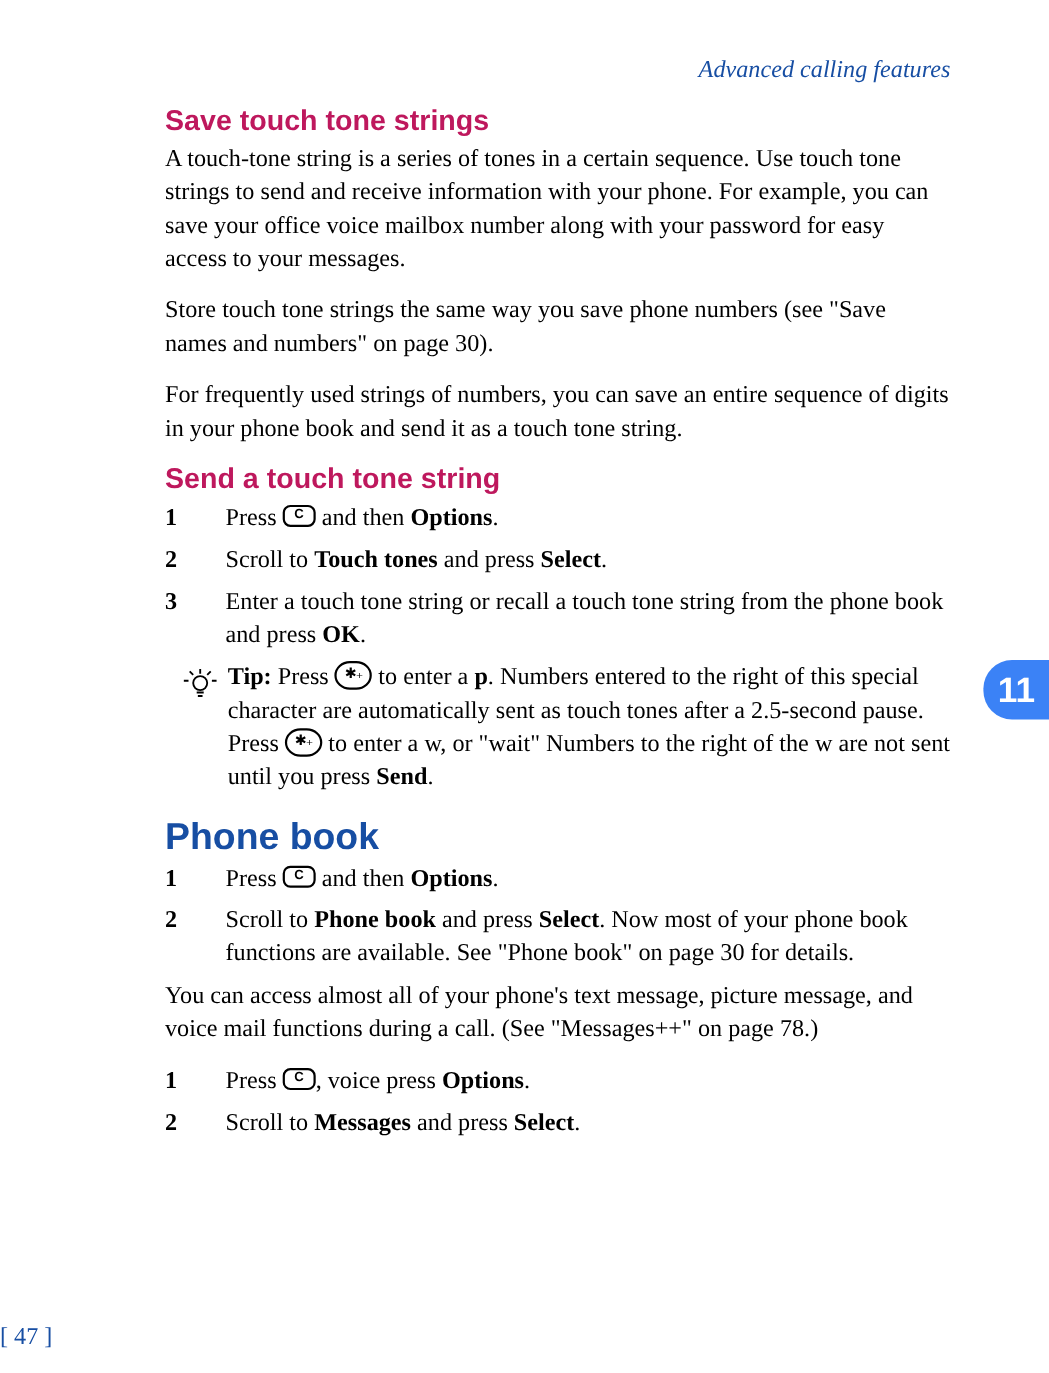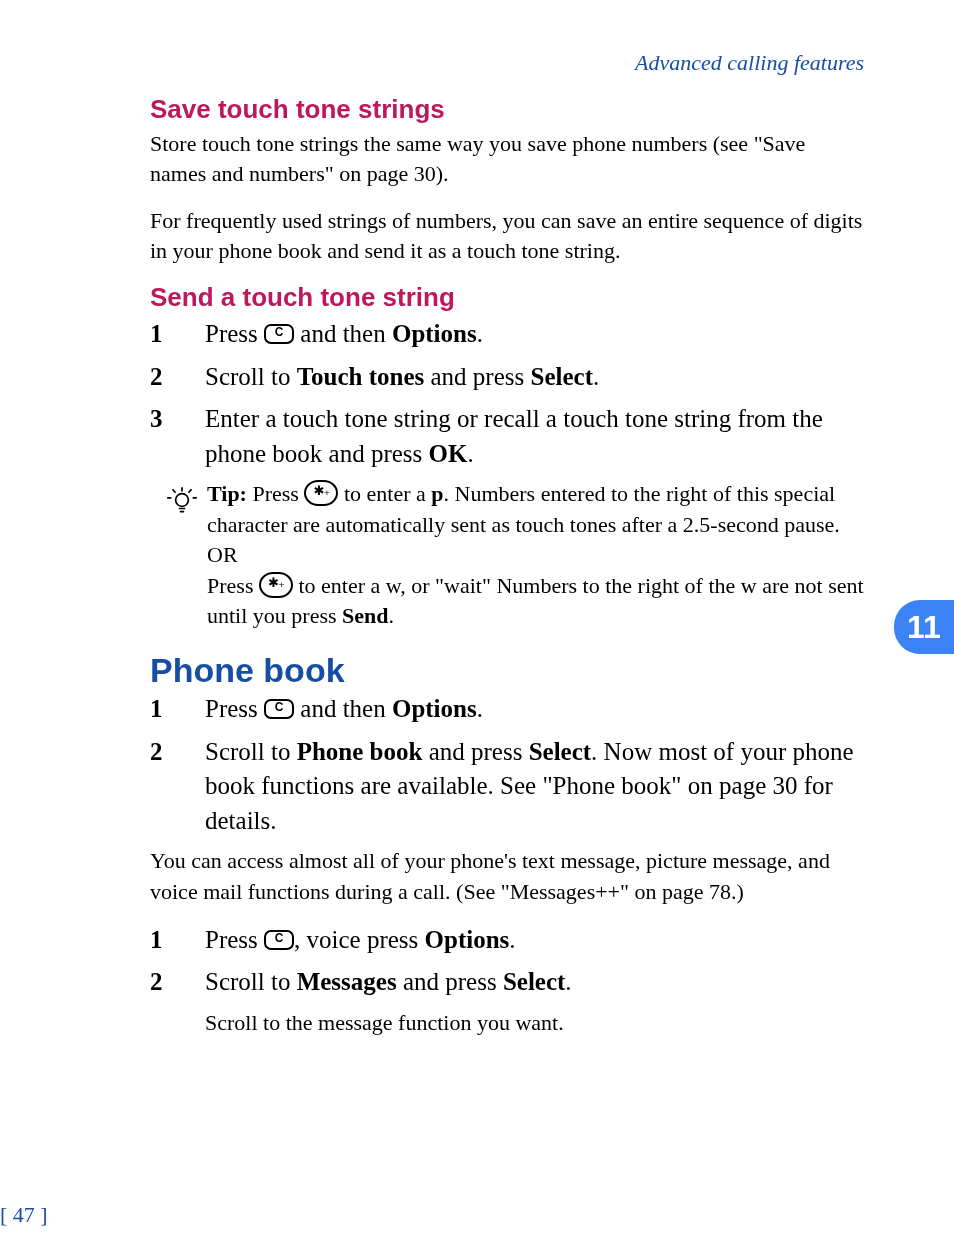--- a/index.html
+++ b/index.html
@@ -42,21 +42,21 @@
     line-height:1.38;
     margin:0 0 16px 0;
   }
   ol.steps{
     list-style:none;
     margin:0 0 8px 0;
     padding:0;
     counter-reset:step;
   }
   ol.steps>li{
-    font-size:25px;
+    font-size:22px;
     line-height:1.38;
     padding-left:55px;
     position:relative;
     margin-bottom:8px;
   }
   ol.steps>li::before{
     counter-increment:step;
     content:counter(step);
     position:absolute;
     left:0;
@@ -132,20 +132,21 @@
   }
 </style>
 </head>
 <body>
 
 <div class="page">
 
   <div class="running-head">Advanced calling features</div>
 
   <div class="h3">Save touch tone strings</div>
+  <p>A touch-tone string is a series of tones in a certain sequence. Use touch tone strings to send and receive information with your phone. For example, you can save your office voice mailbox number along with your password for easy access to your messages.</p>
   <p>Store touch tone strings the same way you save phone numbers (see "Save names and numbers" on page 30).</p>
   <p>For frequently used strings of numbers, you can save an entire sequence of digits in your phone book and send it as a touch tone string.</p>
 
   <div class="h3">Send a touch tone string</div>
   <ol class="steps">
     <li>
       <span>Press </span><span class="key-c"></span><span> and then </span><b>Options</b><span>.</span>
     </li>
     <li>
       <span>Scroll to </span><b>Touch tones</b><span> and press </span><b>Select</b><span>.</span>
@@ -158,21 +159,20 @@
   <div class="tip-block">
     <div class="tip-icon">
       <svg viewBox="0 0 32 32" fill="none" stroke="#000" stroke-width="1.6">
         <circle cx="16" cy="16" r="6"></circle>
         <path d="M13 24h6M14 27h4"></path>
         <path d="M16 4v4M6 14H2M30 14h-4M7 6l3 3M25 6l-3 3"></path>
       </svg>
     </div>
     <div class="tip-body">
       <b>Tip:</b><span> Press  </span><span class="key-star"></span><span>  to enter a </span><b>p</b><span>. Numbers entered to the right of this special character are automatically sent as touch tones after a 2.5-second pause.</span>
-      <div>OR</div>
       <span>Press  </span><span class="key-star"></span><span>  to enter a w, or "wait" Numbers to the right of the w are not sent until you press </span><b>Send</b><span>.</span>
     </div>
   </div>
 
   <div class="h2">Phone book</div>
   <ol class="steps">
     <li>
       <span>Press </span><span class="key-c"></span><span> and then </span><b>Options</b><span>.</span>
     </li>
     <li>
@@ -182,18 +182,17 @@
 
   <p>You can access almost all of your phone's text message, picture message, and voice mail functions during a call. (See "Messages++" on page 78.)</p>
   <ol class="steps">
     <li>
       <span>Press </span><span class="key-c"></span><span>, voice press </span><b>Options</b><span>.</span>
     </li>
     <li>
       <span>Scroll to </span><b>Messages</b><span> and press </span><b>Select</b><span>.</span>
     </li>
   </ol>
-  <div class="indent">Scroll to the message function you want.</div>
 
 </div>
 
 <div class="side-tab">11</div>
 <div class="folio">[ 47 ]</div>
 
 </body></html>

